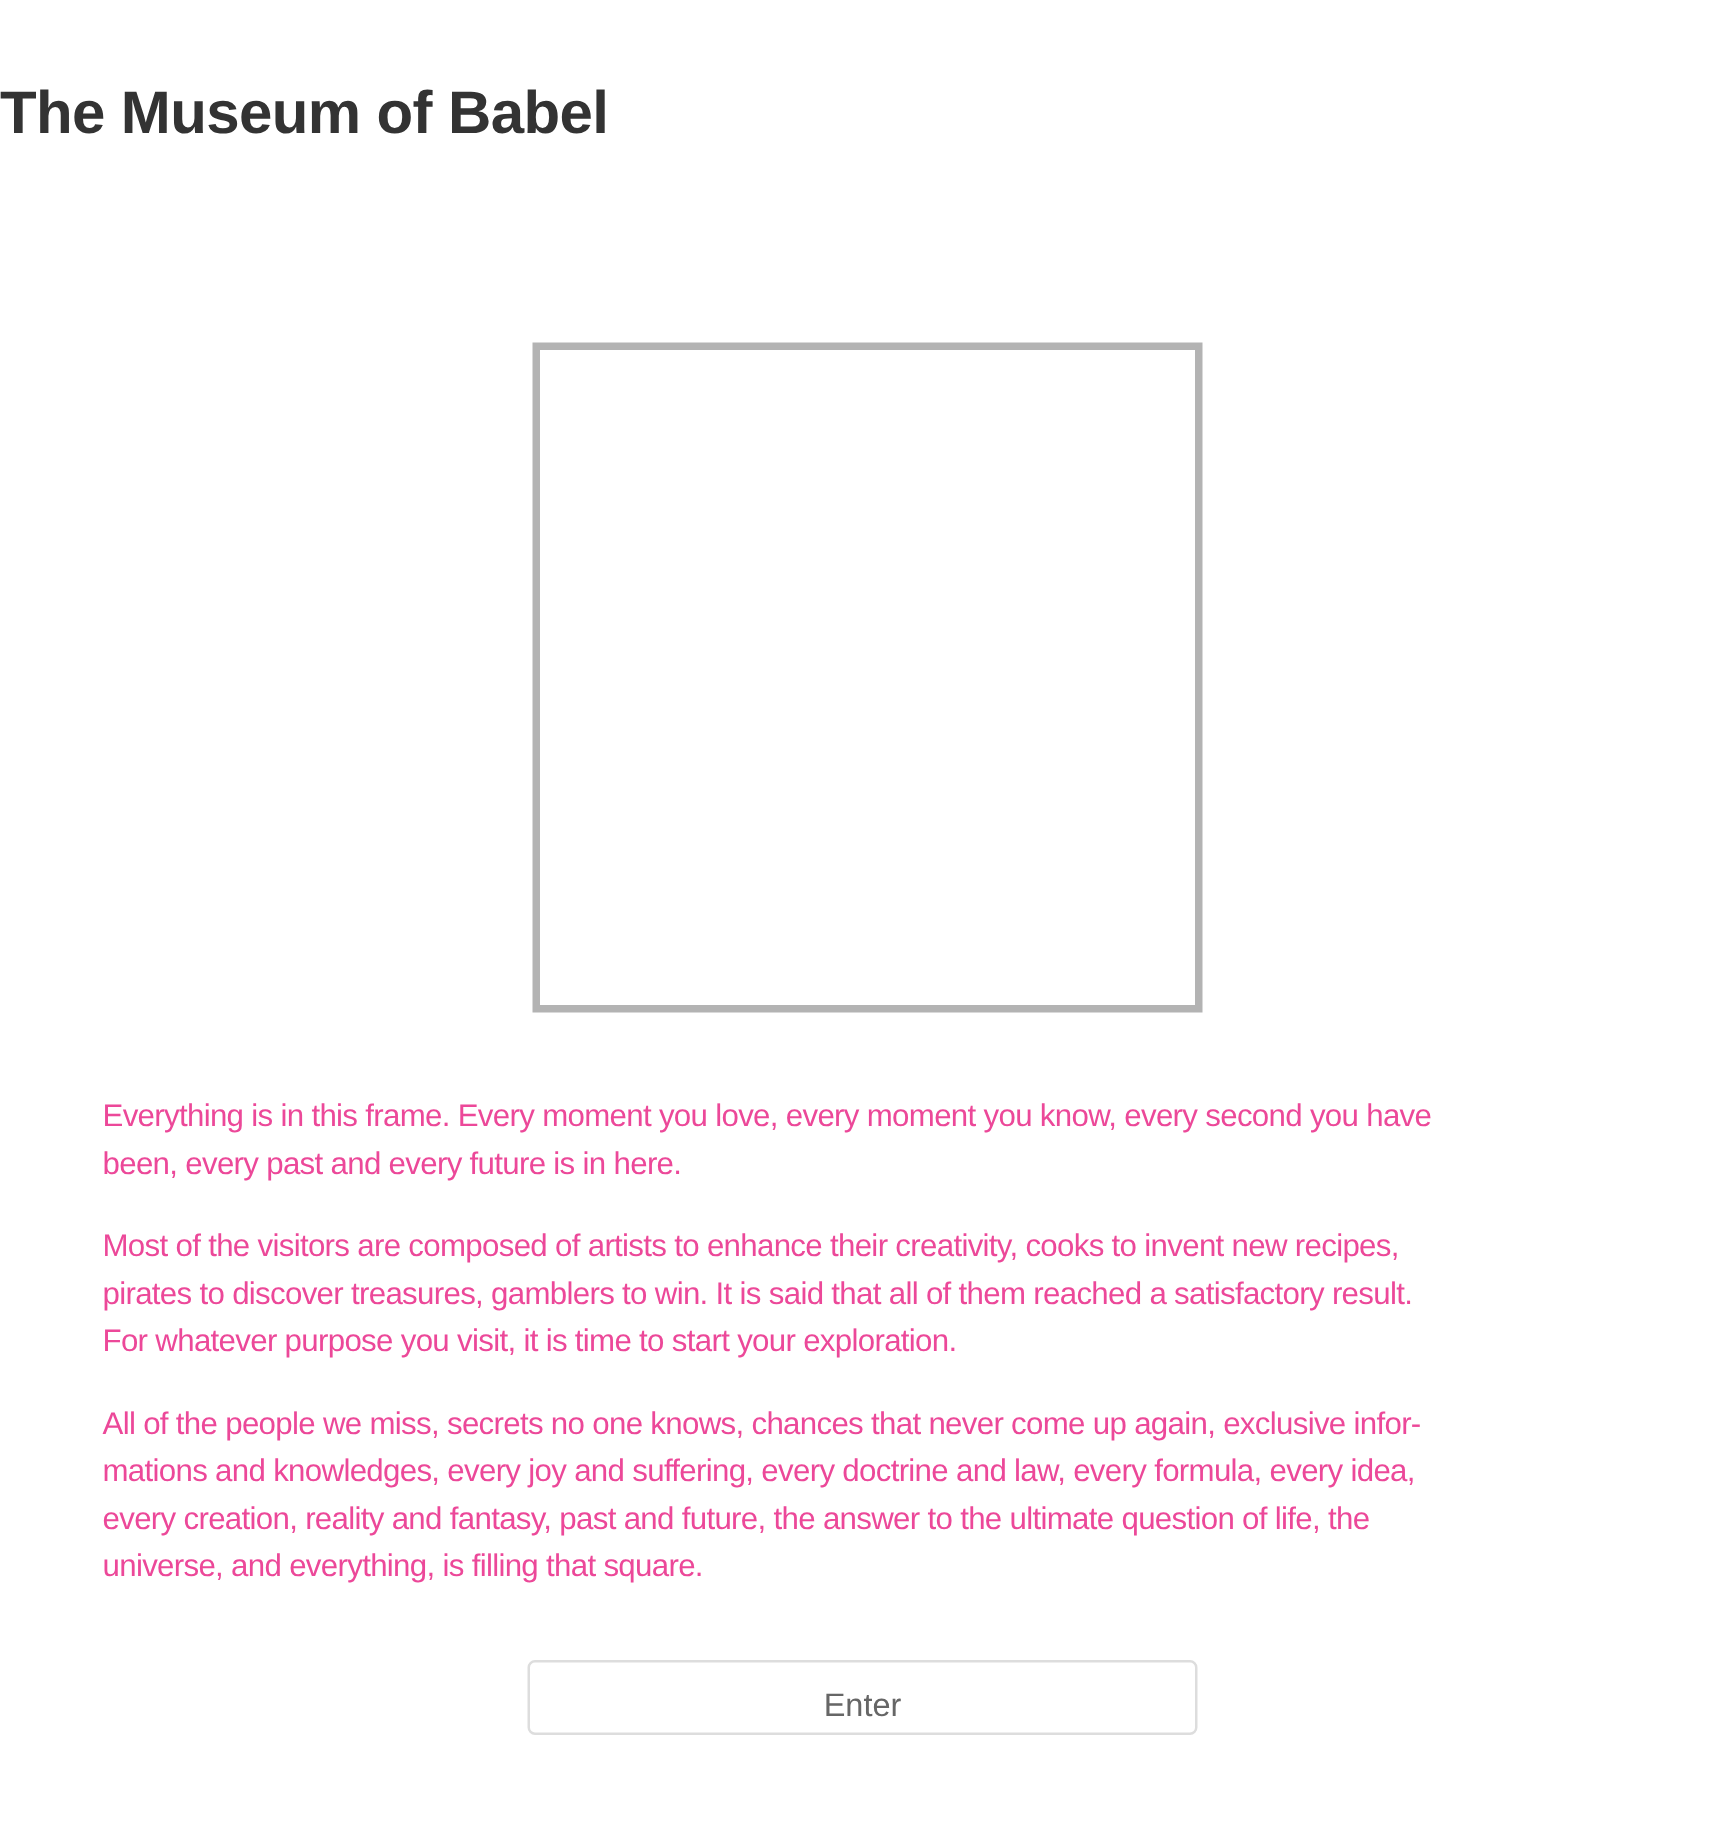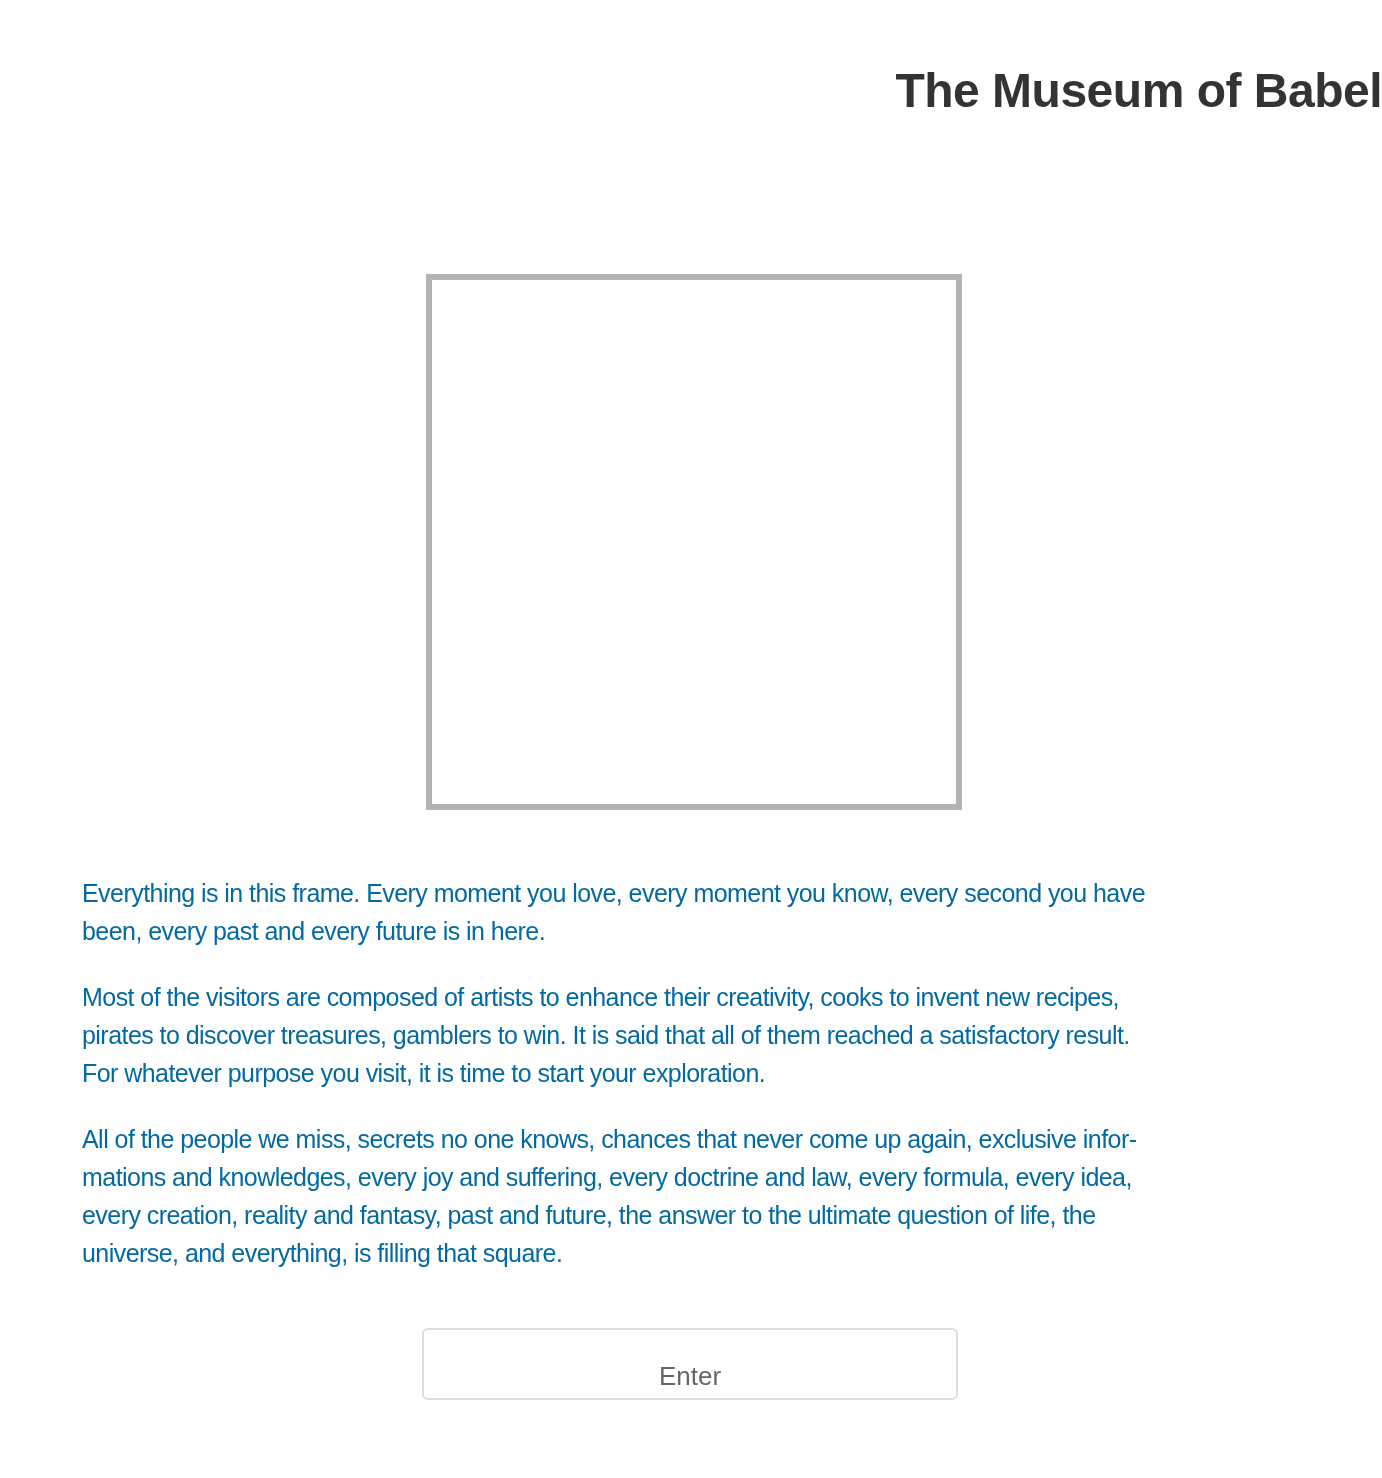--- a/index.html
+++ b/index.html
@@ -13,21 +13,21 @@
       position: relative;
       font-family: "Liberation Sans", "DejaVu Sans", sans-serif;
       color: #666666;
       overflow: hidden;
     }
     .title {
       position: absolute;
       top: 60px;
       left: 0;
       width: 1382px;
-      text-align: right;
+      text-align: left;
       font-size: 48px;
       font-weight: bold;
       color: #333333;
       margin: 0;
       line-height: 62px;
       letter-spacing: -0.5px;
     }
     .frame {
       position: absolute;
       left: 426px;
@@ -40,43 +40,43 @@
     .text-block {
       position: absolute;
       left: 82px;
       top: 874px;
       width: 1220px;
     }
     .para {
       margin: 0 0 28px 0;
       font-size: 25px;
       line-height: 38px;
-      color: #0369a1;
+      color: #ec4899;
       letter-spacing: -0.55px;
       white-space: nowrap;
     }
     .para .line {
       display: block;
     }
     .enter-button {
       position: absolute;
       left: 422px;
       top: 1328px;
       width: 536px;
-      height: 72px;
+      height: 60px;
       box-sizing: border-box;
       border: 2px solid #dddddd;
       border-radius: 6px;
       background: #ffffff;
       color: #666666;
       font-family: "Liberation Sans", "DejaVu Sans", sans-serif;
       font-size: 26px;
       text-align: center;
       line-height: 68px;
-      padding: 12px;
+      padding: 0;
       cursor: pointer;
     }
   </style>
 </head>
 <body>
 
 <h1 class="title">The Museum of Babel</h1>
 
 <div class="frame"></div>
 

